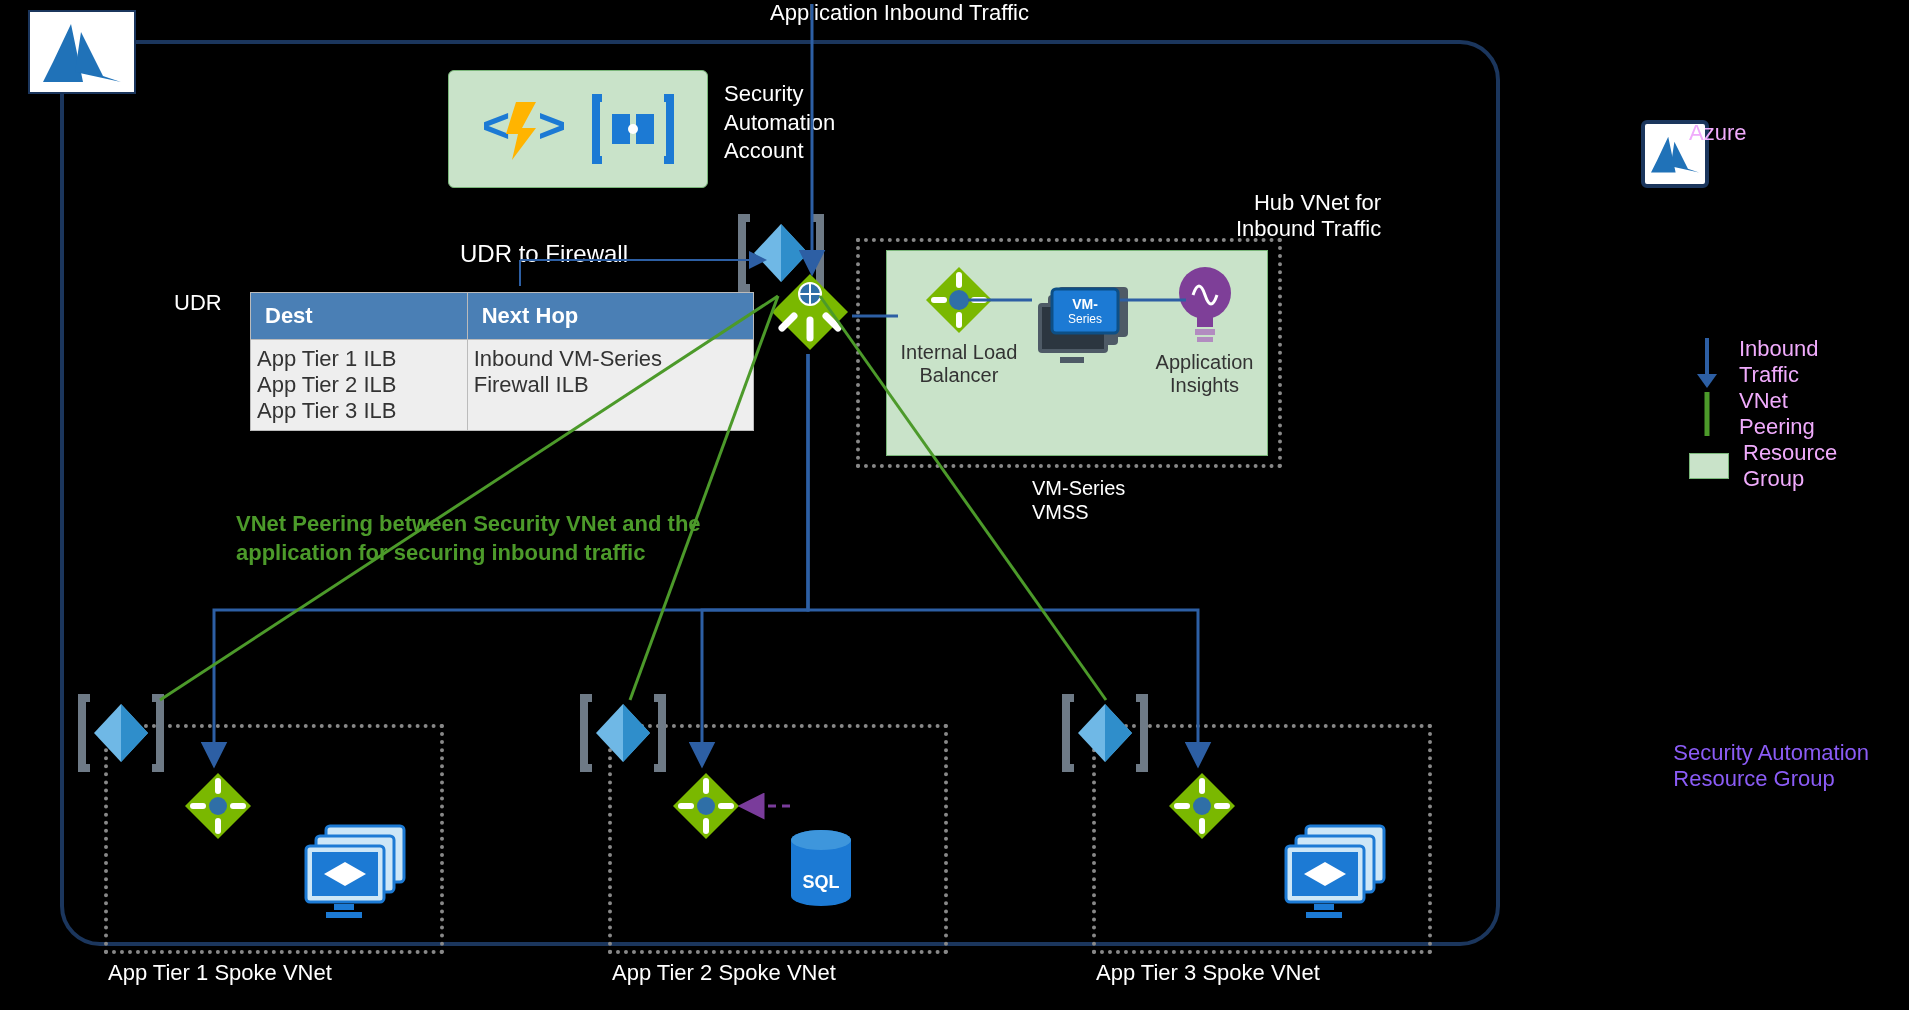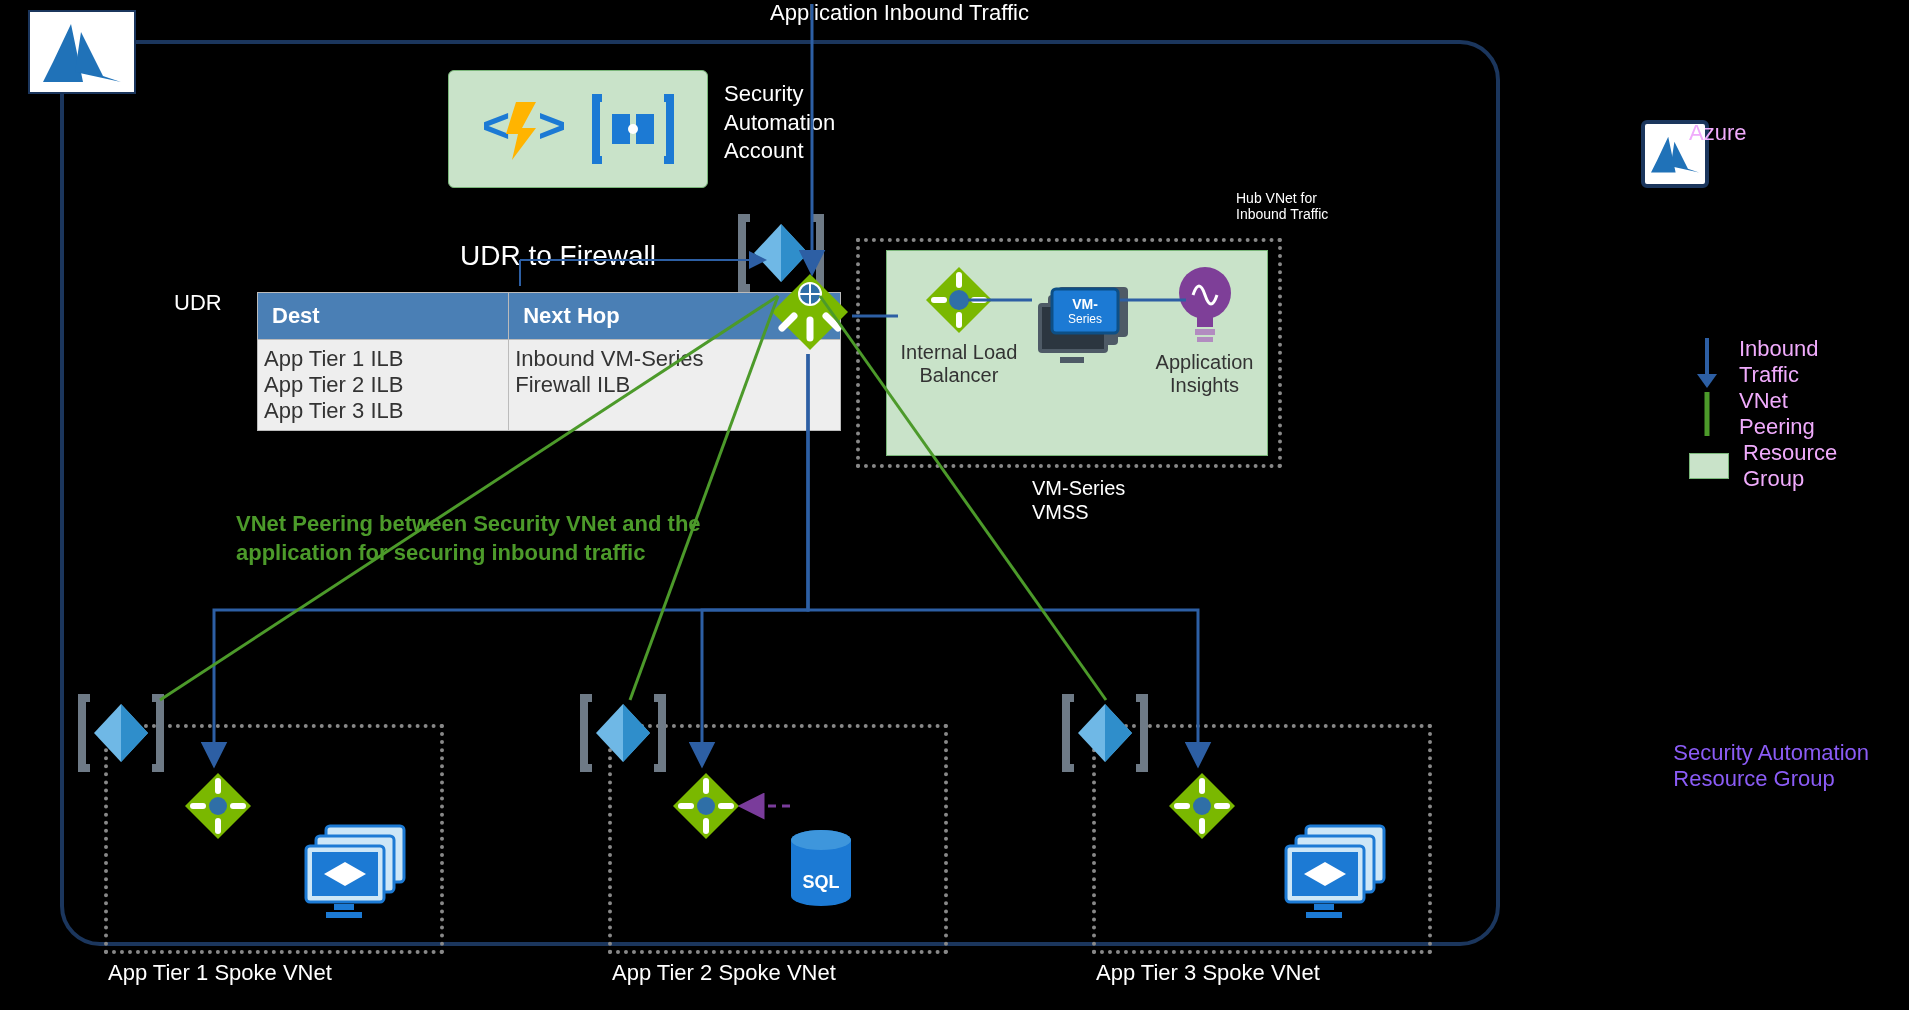--- a/index.html
+++ b/index.html
@@ -6,21 +6,21 @@
   *{box-sizing:border-box}
   .stage{position:relative;width:1909px;height:1010px}
   .azure-frame{position:absolute;left:60px;top:40px;width:1440px;height:906px;border:4px solid #1B365D;border-radius:40px}
   .azure-logo-box{position:absolute;left:28px;top:10px;width:108px;height:84px;background:#fff;border:2px solid #1B365D;display:flex;align-items:center;justify-content:center}
   .legend-logo-box{position:absolute;right:200px;top:120px;width:68px;height:68px;background:#fff;border:4px solid #1B365D;border-radius:6px;display:flex;align-items:center;justify-content:center}
   .legend{position:absolute;right:40px;top:120px;width:180px;display:flex;flex-direction:column;font-size:22px;color:#f0abfc}
   .legend-row{display:flex;align-items:center;gap:14px}
   .legend-arrow-blue svg,.legend-line-green svg{flex:0 0 auto}
   .legend-swatch{width:40px;height:26px;background:#C9E3C9;border:1px solid #7AB77A}
   .top-label{position:absolute;left:770px;top:0;font-size:22px;color:#fff;white-space:pre}
-  .hub-label{position:absolute;left:1236px;top:190px;font-size:14px;color:#fff;text-align:left;white-space:pre-line}
+  .hub-label{position:absolute;left:1236px;top:190px;font-size:22px;color:#fff;text-align:right;white-space:pre-line}
   .automation-box{position:absolute;left:448px;top:70px;width:260px;height:118px;background:#C9E3C9;border:1px solid #7AB77A;border-radius:6px;display:flex;align-items:center;justify-content:center;gap:28px}
   .automation-label{position:absolute;left:724px;top:80px;font-size:22px;color:#fff;white-space:pre-line;line-height:1.3}
   .automation-stack{position:absolute;right:40px;top:740px;font-size:22px;color:#8b5cf6;text-align:left;white-space:pre-line}
   .dashed{border:4px dotted #888}
   .inbound-dashed{position:absolute;left:856px;top:238px;width:426px;height:230px}
   .fw-rg{position:absolute;left:886px;top:250px;width:382px;height:206px;background:#C9E3C9;border:1px solid #7AB77A;display:flex;align-items:flex-start;justify-content:space-around;padding:14px 6px 6px 6px}
   .fw-col{display:flex;flex-direction:column;align-items:center;gap:6px;font-size:20px;color:#333;line-height:1.15;text-align:center}
   .vmss-label{position:absolute;left:1032px;top:476px;font-size:20px;color:#fff;white-space:pre-line;line-height:1.2}
   .ilb-badge{position:absolute;width:80px;height:80px;display:flex;align-items:center;justify-content:center}
   .lb-hub{left:770px;top:272px}
@@ -31,25 +31,25 @@
   .vnet-hub{left:738px;top:210px}
   .vnet-s1{left:78px;top:690px}
   .vnet-s2{left:580px;top:690px}
   .vnet-s3{left:1062px;top:690px}
   .spoke-box{position:absolute;width:340px;height:230px}
   .spoke1{left:104px;top:724px}
   .spoke2{left:608px;top:724px}
   .spoke3{left:1092px;top:724px}
   .spoke-label{position:absolute;font-size:22px;color:#fff}
   .spoke-vm{position:absolute;width:110px;height:100px}
-  .udr-table{position:absolute;left:257px;top:292px;width:584px;border-collapse:collapse;font-size:22px;color:#333}
+  .udr-table{position:absolute;left:250px;top:292px;width:504px;border-collapse:collapse;font-size:22px;color:#333}
   .udr-table th{background:#4A7FB5;color:#fff;text-align:left;padding:10px 14px;font-weight:600;border:1px solid #BBB}
   .udr-table td{background:#EEEEEE;padding:6px 6px;border:1px solid #BBB;vertical-align:top}
   .udr-label{position:absolute;left:174px;top:290px;font-size:22px;color:#fff}
-  .udr-arrow-label{position:absolute;left:460px;top:240px;font-size:28px;color:#fff}
+  .udr-arrow-label{position:absolute;left:460px;top:240px;font-size:24px;color:#fff}
   .peer-note{position:absolute;left:236px;top:510px;width:530px;font-size:22px;font-weight:700;color:#4C9A2A;line-height:1.3}
   .sql-icon{position:absolute;left:786px;top:828px;width:70px;height:86px}
   svg{display:block}
   .line{position:absolute}
 </style>
 </head>
 <body>
 
 <div class="stage">
 

